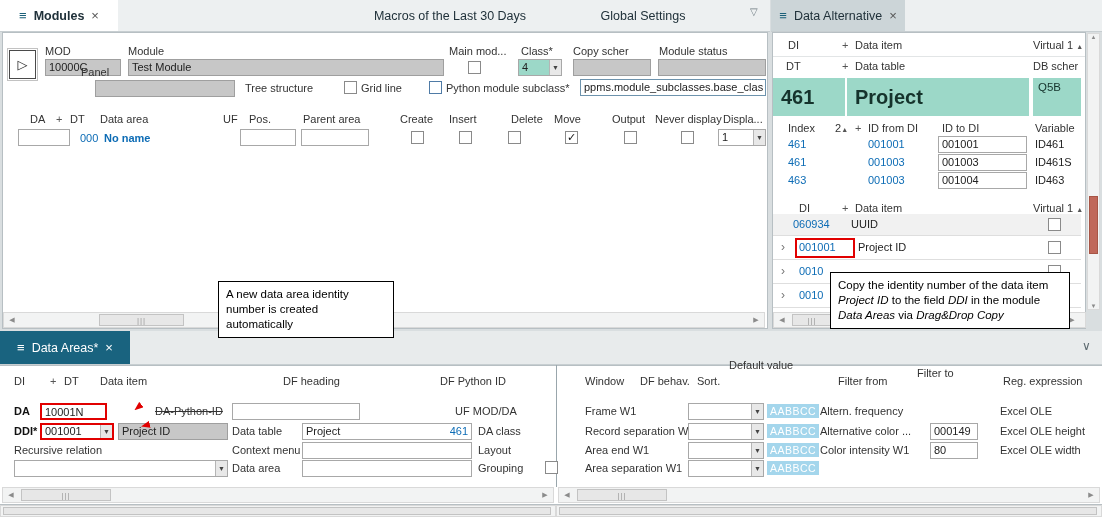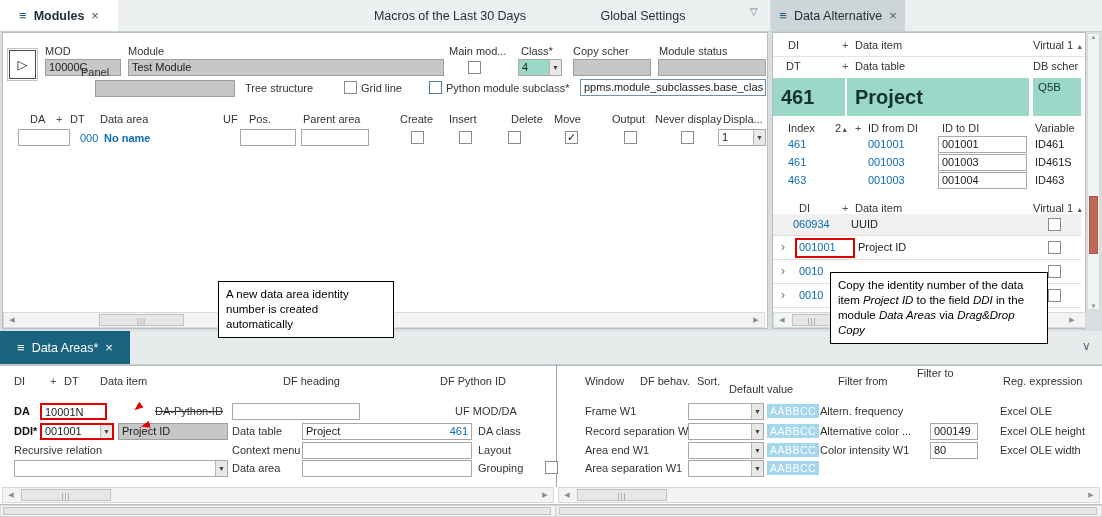--- a/index.html
+++ b/index.html
@@ -256,21 +256,21 @@
     <span class="lbl" style="left:14px;top:44px;">DI</span>
     <span class="lbl" style="left:50px;top:44px;color:#555;">+</span>
     <span class="lbl" style="left:64px;top:44px;">DT</span>
     <span class="lbl" style="left:100px;top:44px;">Data item</span>
     <span class="lbl" style="left:283px;top:44px;">DF heading</span>
     <span class="lbl" style="left:440px;top:44px;">DF Python ID</span>
 
     <span class="lbl" style="left:585px;top:44px;">Window</span>
     <span class="lbl" style="left:640px;top:44px;">DF behav.</span>
     <span class="lbl" style="left:697px;top:44px;">Sort.</span>
-    <span class="lbl" style="left:729px;top:52px;">Default value</span>
+    <span class="lbl" style="left:729px;top:28px;">Default value</span>
     <span class="lbl" style="left:838px;top:44px;">Filter from</span>
     <span class="lbl" style="left:917px;top:36px;">Filter to</span>
     <span class="lbl" style="left:1003px;top:44px;">Reg. expression</span>
 
     <span class="lbl bold" style="left:14px;top:74px;">DA</span>
     <div class="fld redborder" style="left:40px;top:72px;width:67px;">10001N</div>
     <span class="lbl strike" style="left:155px;top:74px;">DA-Python-ID</span>
     <div class="fld" style="left:232px;top:72px;width:128px;"></div>
     <span class="lbl" style="left:455px;top:74px;">UF MOD/DA</span>
 
@@ -374,17 +374,17 @@
         <polygon points="0 0, 9 3.5, 0 7" fill="#e10000"></polygon>
       </marker>
     </defs>
     <line class="redline" x1="243" y1="321" x2="136" y2="409" marker-end="url(#arrowhead)"></line>
     <line class="redline" x1="800" y1="263" x2="143" y2="426" marker-end="url(#arrowhead)"></line>
   </svg>
 
   <div class="note" style="left:218px;top:264px;width:176px;margin-top:17px;">
     <span>A new data area identity number is created automatically</span>
   </div>
-  <div class="note" style="left:830px;top:272px;width:218px;">
+  <div class="note" style="left:830px;top:272px;width:240px;">
     <span>Copy the identity number of the data item </span><span class="i">Project ID</span><span> to the field </span><span class="i">DDI</span><span> in the module </span><span class="i">Data Areas</span><span> via </span><span class="i">Drag&amp;Drop Copy</span>
   </div>
 
 </div>
 
 </body></html>

